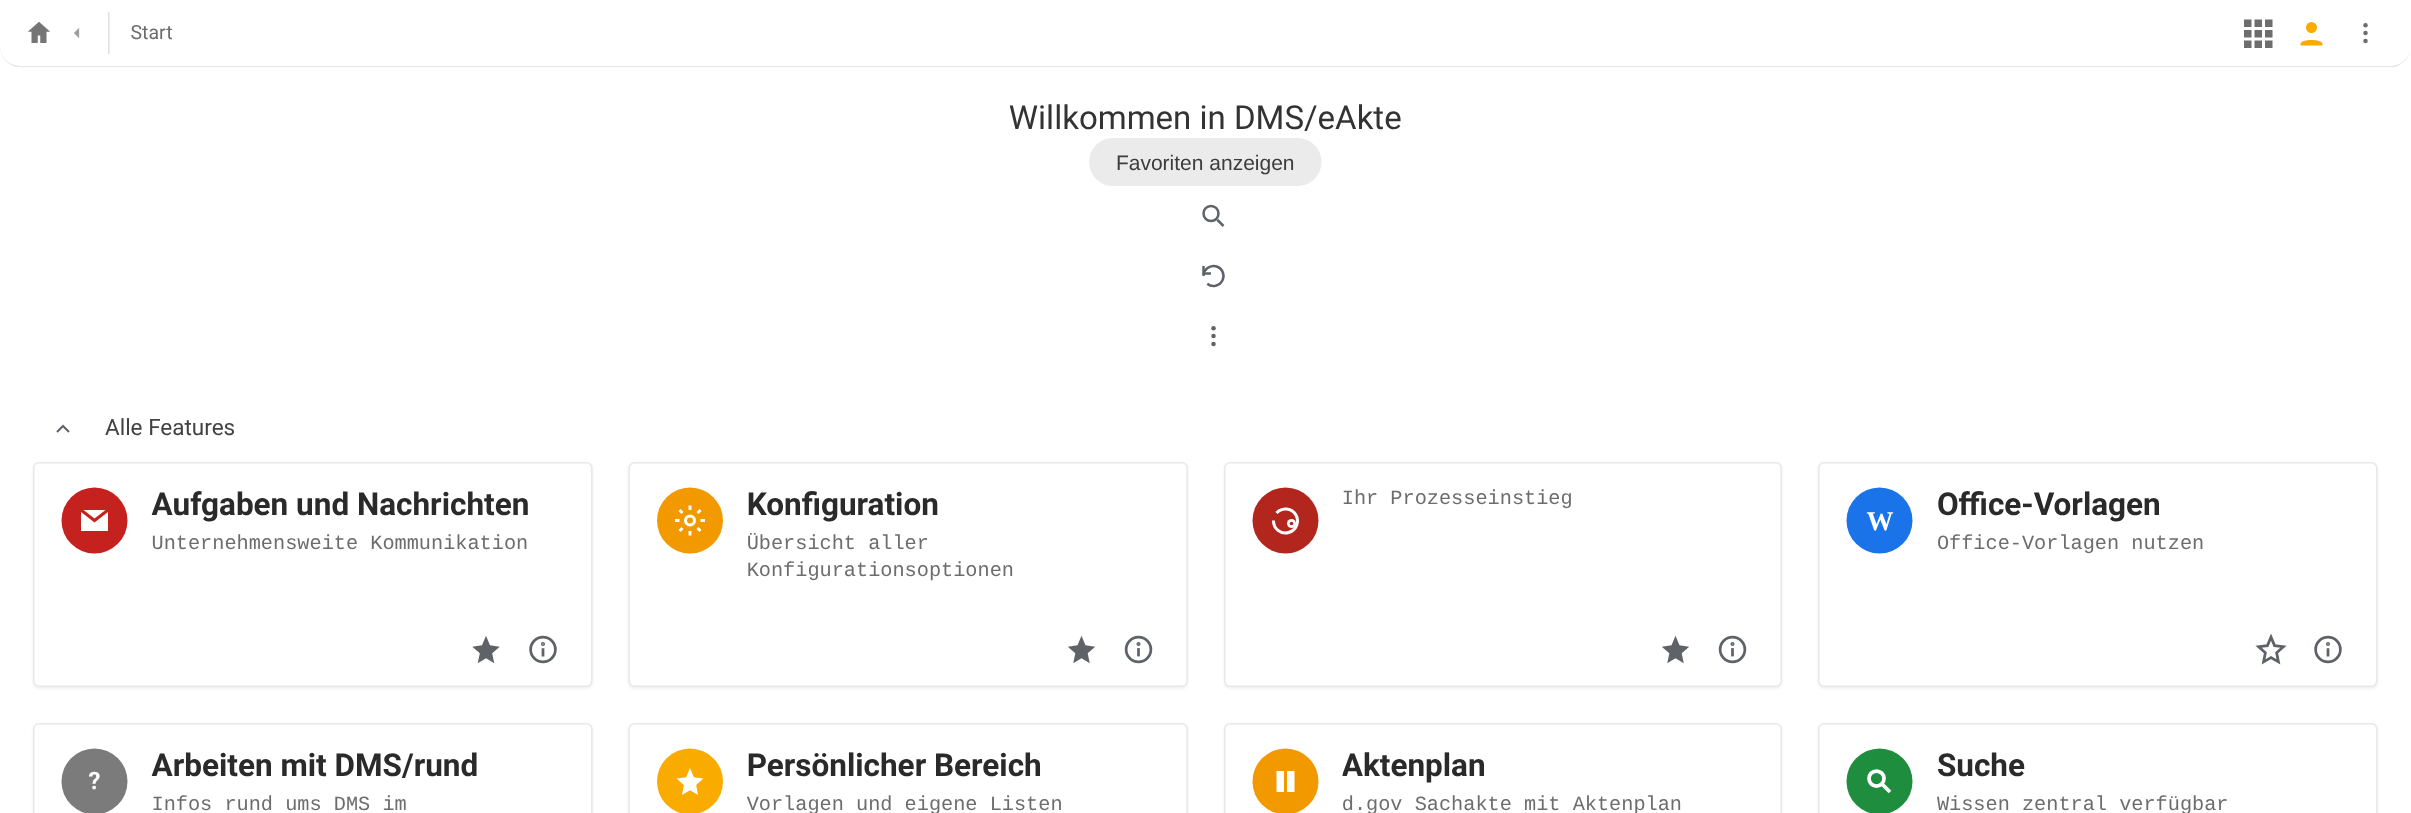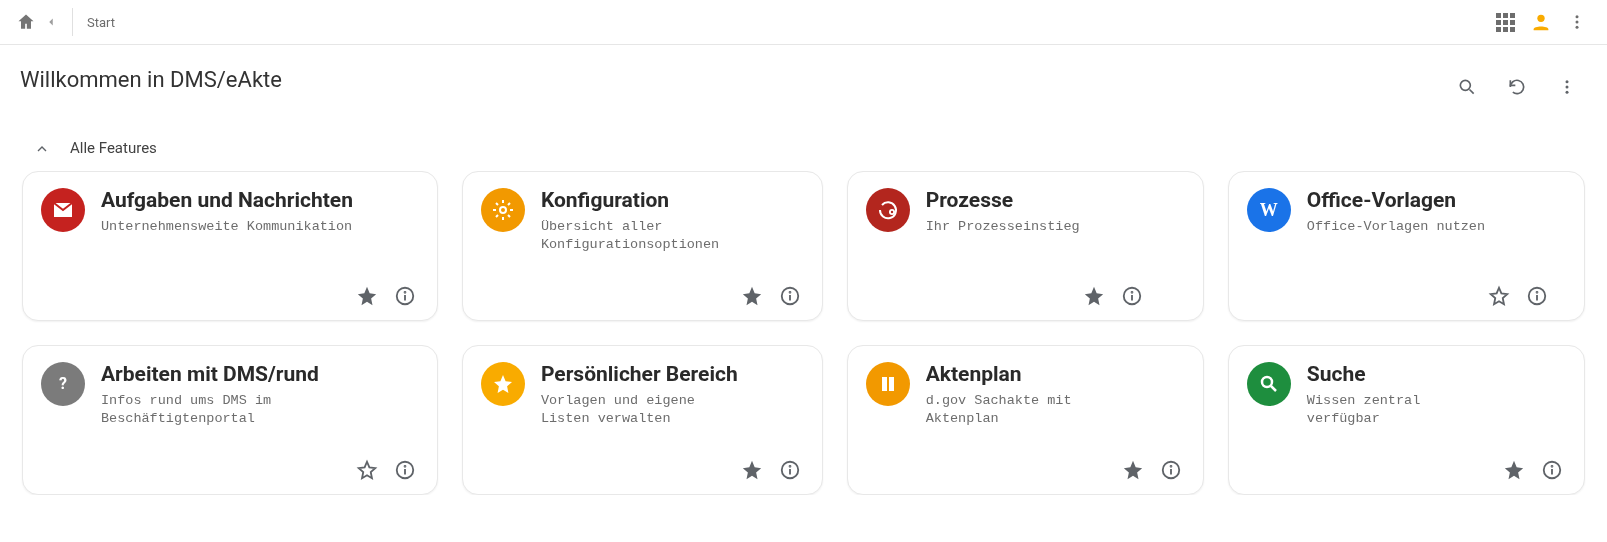--- a/index.html
+++ b/index.html
@@ -1,45 +1,45 @@
 <!DOCTYPE html>
 <html><head>
 <meta charset="utf-8">
 <style>
   * { box-sizing: border-box; }
   html, body { margin:0; padding:0; font-family: Roboto, "Segoe UI", Arial, sans-serif; background:#ffffff; color:#212121; }
   body { width:1607px; }
 
   
-  .topbar { height:45px; display:flex; align-items:center; border-bottom:1px solid #e6e6e6; padding:0 12px; }
+  .topbar { height:45px; display:flex; align-items:center; border-bottom:1px solid #e6e6e6; padding:0 12px;border-radius:14px; }
   .topbar .sep { width:1px; height:28px; background:#e0e0e0; margin:0 10px; }
   .home-btn svg, .back-btn svg { display:block; }
   .home-btn, .back-btn { display:flex; align-items:center; justify-content:center; background:none; border:none; cursor:pointer; padding:4px; color:#757575;}
   .breadcrumb { font-size:13px; color:#6d6d6d; margin-left:4px;}
   .topbar .spacer { flex:1; }
   .top-icon { width:36px; height:36px; display:flex; align-items:center; justify-content:center; cursor:pointer; color:#6d6d6d;}
   .apps-grid { display:grid; grid-template-columns:repeat(3,5px); grid-template-rows:repeat(3,5px); gap:2px;}
   .apps-grid span{ background:#6d6d6d; width:5px; height:5px;}
 
   
-  .header { display:flex; align-items:flex-start; padding:22px 20px 8px 20px; }
+  .header { display:flex; align-items:center; padding:22px 20px 8px 20px;flex-direction:column; }
   .page-title { font-size:22px; font-weight:400; color:#333; }
   .header .spacer { flex:1; }
   .chip { background:#ebebeb; color:#3c3c3c; border-radius:20px; padding:8px 18px; font-size:14px; cursor:pointer; border:none;}
   .hicon { width:40px; height:40px; display:flex; align-items:center; justify-content:center; cursor:pointer; border-radius:50%; margin-left:10px; color:#5f6368;}
 
   
   .section { padding:10px 20px 0 20px; }
   .section-header { display:flex; align-items:flex-end; padding:14px 8px 14px 14px; cursor:pointer;}
   .chevron { transform:rotate(180deg); }
   .section-title { font-size:15px; color:#424242; margin-left:20px;}
 
   
   .cards { display:grid; grid-template-columns:repeat(4,1fr); gap:24px; padding:0 2px;}
-  .card { background:#fff; border:1px solid #e8e8e8; border-radius:16px; box-shadow:0 1px 2px rgba(0,0,0,.06); padding:16px 18px 10px 18px; display:flex; flex-direction:row; position:relative; min-height:150px; cursor:pointer;}
+  .card { background:#fff; border:1px solid #e8e8e8; border-radius:4px; box-shadow:0 1px 2px rgba(0,0,0,.06); padding:16px 18px 10px 18px; display:flex; flex-direction:column; position:relative; min-height:150px; cursor:pointer;}
   .card-top { display:flex; align-items:flex-start; gap:16px;}
   .card-icon { width:44px; height:44px; border-radius:50%; flex:0 0 44px; display:flex; align-items:center; justify-content:center; color:#fff;}
   .card-icon svg { width:24px; height:24px; fill:#fff;}
   .card-title { font-size:21px; color:#2a2a2a; white-space:nowrap; overflow:hidden; text-overflow:ellipsis; margin:0 0 6px 0; min-width:0;}
   .card-sub { font-size:13.5px; color:#6d6d6d; line-height:1.35;font-family:Liberation Mono, monospace;}
   .card-text { min-width:0; flex:1;}
   .card-actions { margin-top:auto; display:flex; justify-content:flex-end; gap:10px; padding-top:14px;}
   .act { width:28px; height:28px; display:flex; align-items:center; justify-content:center; cursor:pointer; color:#5f6368;}
   .star-filled svg { fill:#5f6368; }
   .star-outline svg { fill:none; stroke:#5f6368; stroke-width:2;}
@@ -93,20 +93,21 @@
         <circle cx="12" cy="5" r="2" fill="#6d6d6d"></circle>
         <circle cx="12" cy="12" r="2" fill="#6d6d6d"></circle>
         <circle cx="12" cy="19" r="2" fill="#6d6d6d"></circle>
       </svg>
   </div>
 </div>
 
 <div class="header">
   <div class="page-title">Willkommen in DMS/eAkte</div>
   <div class="spacer"></div>
+  <button class="chip">Favoriten anzeigen</button>
   <div class="hicon">
     <svg width="20" height="20" viewBox="0 0 24 24">
         <circle cx="10" cy="10" r="6" fill="none" stroke="#5f6368" stroke-width="2"></circle>
         <line x1="15" y1="15" x2="20" y2="20" stroke="#5f6368" stroke-width="2"></line>
       </svg>
   </div>
   <div class="hicon">
     <svg width="20" height="20" viewBox="0 0 24 24">
         <path d="M4 12a8 8 0 1 1 3 6.2" fill="none" stroke="#5f6368" stroke-width="2"></path>
         <path d="M4 4v6h6" fill="none" stroke="#5f6368" stroke-width="2"></path>
@@ -192,21 +193,20 @@
     <div class="card">
       <div class="card-top">
         <div class="card-icon c-darkred">
           <svg viewBox="0 0 24 24">
               <path d="M4 12a8 8 0 1 0 2-5" fill="none" stroke="#fff" stroke-width="2"></path>
               <circle cx="16" cy="14" r="3" fill="#fff"></circle>
               <circle cx="16" cy="14" r="1.2" fill="#b3261e"></circle>
             </svg>
         </div>
         <div class="card-text">
-          <h3 class="card-title">Prozesse</h3>
           <div class="card-sub">Ihr Prozesseinstieg</div>
         </div>
       </div>
       <div class="card-actions">
         <div class="act star-filled">
             <svg width="22" height="22" viewBox="0 0 24 24">
               <path d="M12 2l2.9 6.9L22 10l-5.5 4.8L18 22l-6-3.6L6 22l1.5-7.2L2 10l7.1-1.1z"></path>
             </svg>
           </div>
         <div class="act info">

